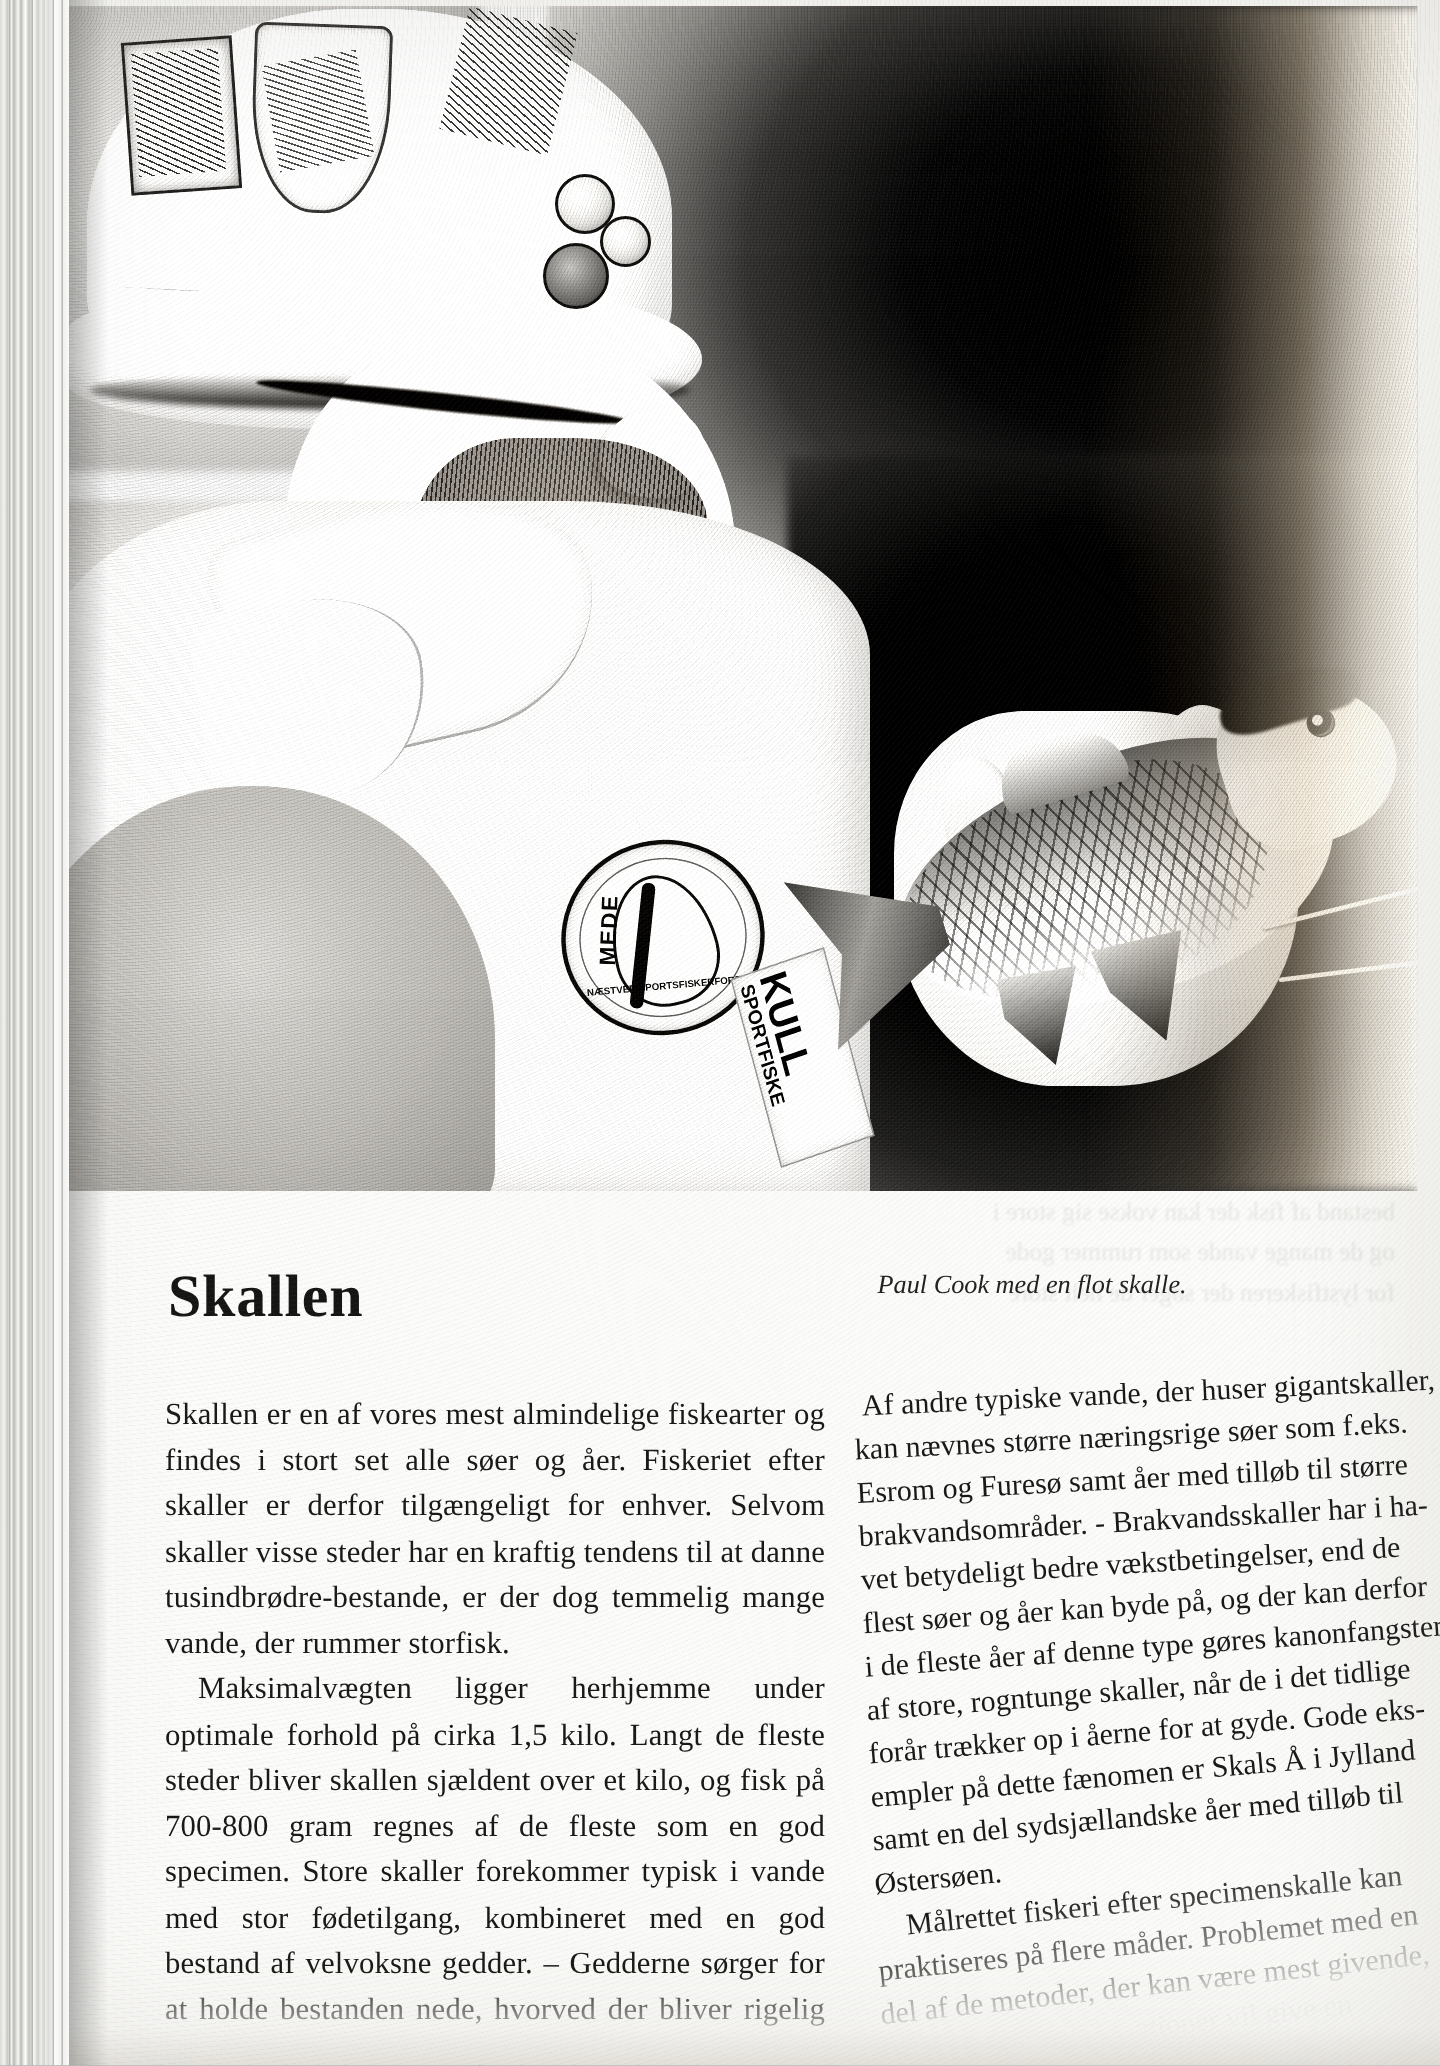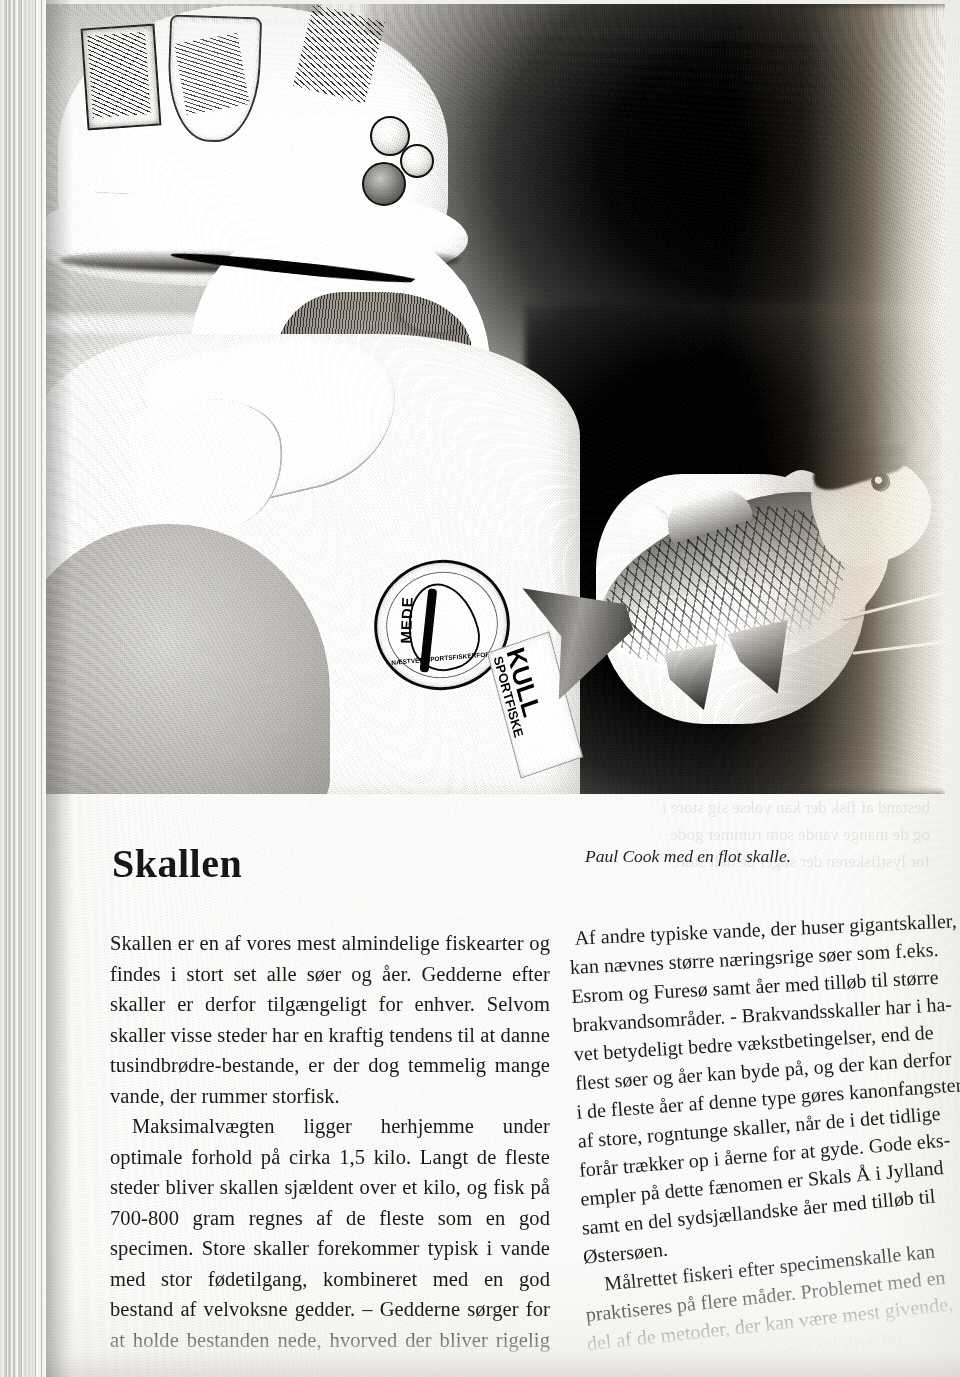--- a/index.html
+++ b/index.html
@@ -286,21 +286,21 @@
     <div class="showthrough">
       <div>bestand af fisk der kan vokse sig store i</div>
       <div>og de mange vande som rummer gode</div>
       <div>for lystfiskeren der søger de helt store</div>
     </div>
 
     <div class="title">Skallen</div>
     <div class="caption">Paul Cook med en flot skalle.</div>
 
     <div class="col-left">
-      <p>Skallen er en af vores mest almindelige fiskearter og findes i stort set alle søer og åer. Gedderne efter skaller er derfor tilgængeligt for enhver. Selvom skaller visse steder har en kraftig tendens til at danne tusindbrødre-bestande, er der dog temmelig mange vande, der rummer storfisk.</p>
+      <p>Skallen er en af vores mest almindelige fiskearter og findes i stort set alle søer og åer. Fiskeriet efter skaller er derfor tilgængeligt for enhver. Selvom skaller visse steder har en kraftig tendens til at danne tusindbrødre-bestande, er der dog temmelig mange vande, der rummer storfisk.</p>
       <p class="indent">Maksimalvægten ligger herhjemme under optimale forhold på cirka 1,5 kilo. Langt de fleste steder bliver skallen sjældent over et kilo, og fisk på 700-800 gram regnes af de fleste som en god specimen. Store skaller forekommer typisk i vande med stor fødetilgang, kombineret med en god bestand af velvoksne gedder. – Gedderne sørger for at holde bestanden nede, hvorved der bliver rigelig føde til de tiloversblevne, der ...</p>
     </div>
 
     <div class="col-right">
       <div class="ln" style="transform:rotate(0deg) translateX(6px);">Af andre typiske vande, der huser gigantskaller,</div>
       <div class="ln" style="transform:rotate(-.2deg);">kan nævnes større næringsrige søer som f.eks.</div>
       <div class="ln" style="transform:rotate(-.4deg);">Esrom og Furesø samt åer med tilløb til større</div>
       <div class="ln" style="transform:rotate(-.6deg);">brakvandsområder. - Brakvandsskaller har i ha-</div>
       <div class="ln" style="transform:rotate(-.9deg);">vet betydeligt bedre vækstbetingelser, end de</div>
       <div class="ln" style="transform:rotate(-1.2deg);">flest søer og åer kan byde på, og der kan derfor</div>

